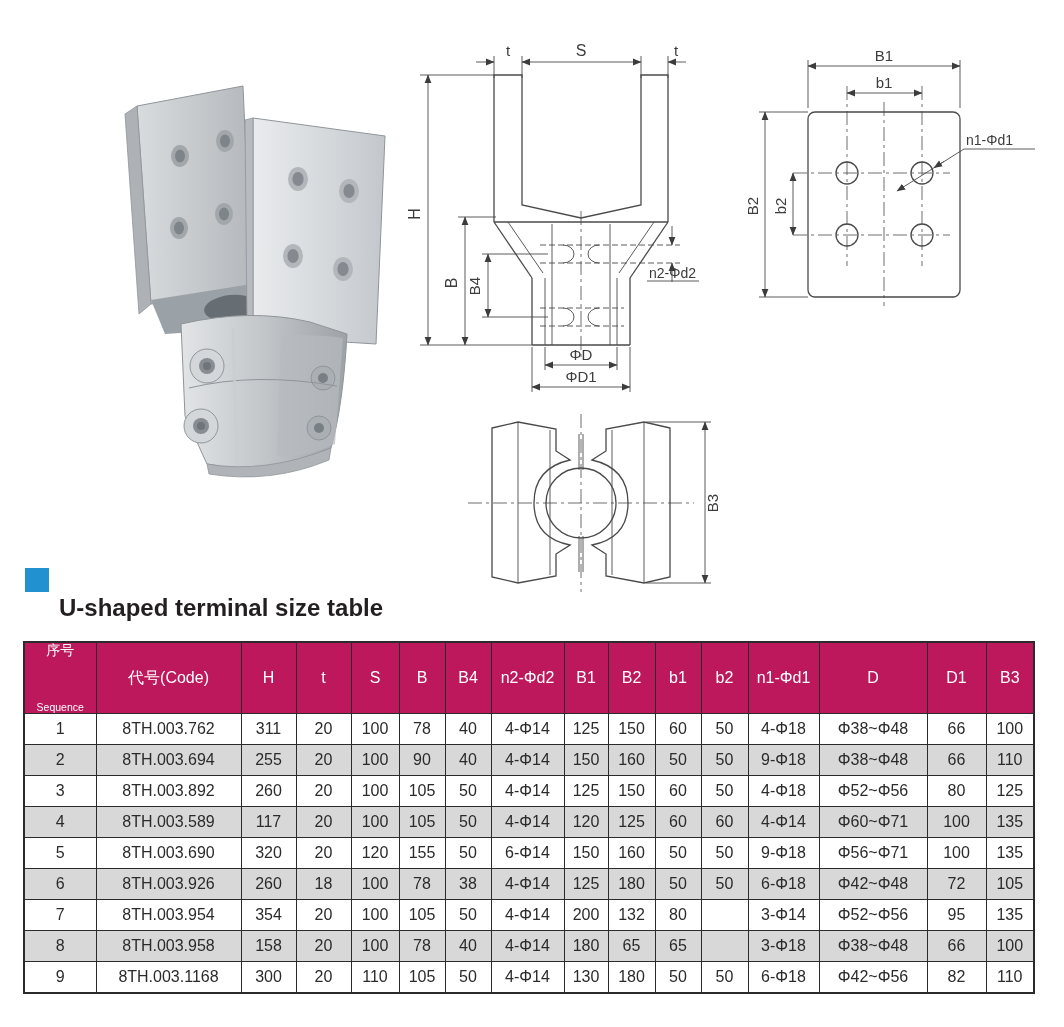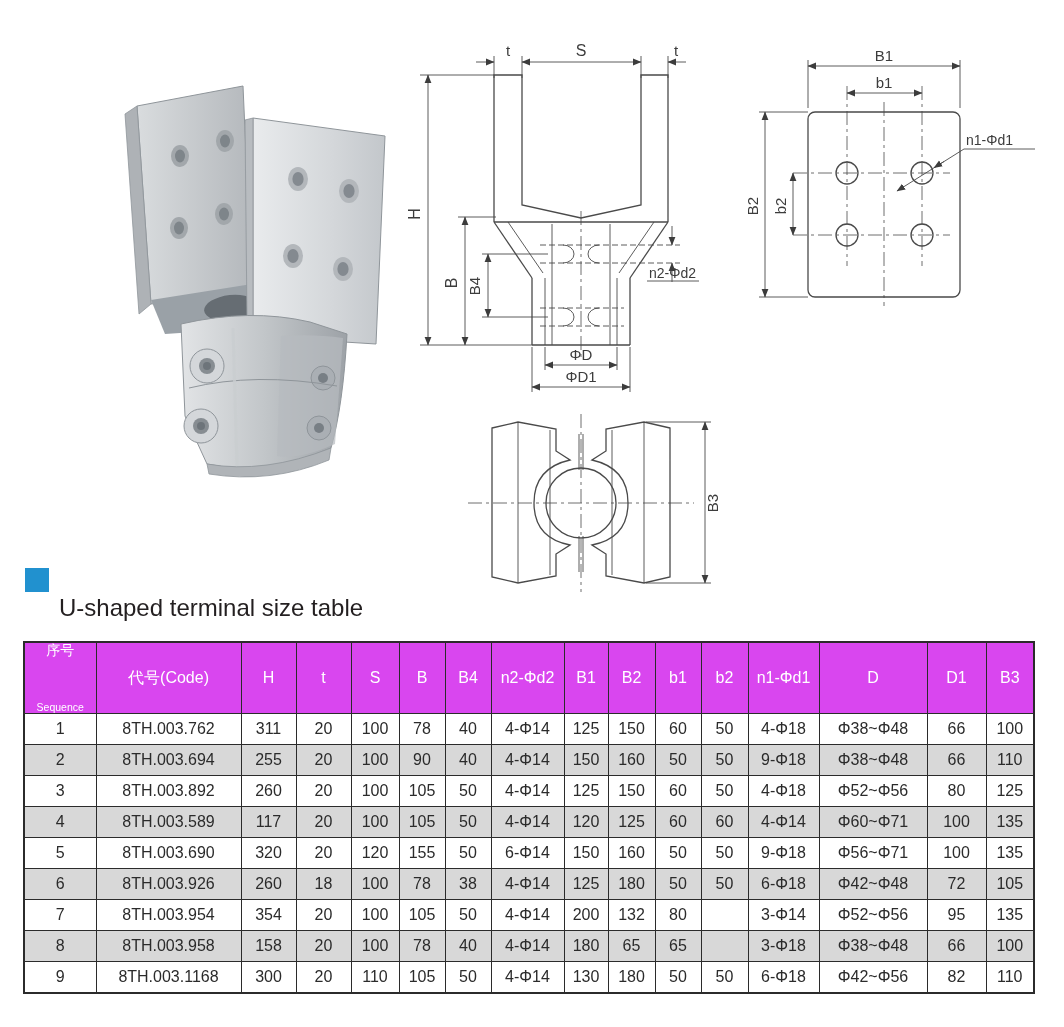--- a/index.html
+++ b/index.html
@@ -9,29 +9,29 @@
   .photo-wrap   { position:absolute; left:85px;  top:76px;  width:320px; height:410px; }
   .front-view   { position:absolute; left:400px; top:28px;  width:300px; height:370px; }
   .top-view     { position:absolute; left:745px; top:26px;  width:320px; height:285px; }
   .side-view    { position:absolute; left:438px; top:398px; width:285px; height:200px; }
 
   .title-block  { position:absolute; left:25px; top:556px; width:700px; }
   .title-row    { display:flex; align-items:flex-start; }
   .bullet       { width:24px; height:24px; margin-top:12px; background:#2191cf; }
   .title-text   { margin-left:10px; font-size:41px; font-weight:bold; color:#231f20; letter-spacing:1px; line-height:1.05; }
   .title-accent { color:#2a9fd8; }
-  .subtitle     { margin-left:34px; font-size:24px; font-weight:normal; color:#231f20; margin-top:2px; }
+  .subtitle     { margin-left:34px; font-size:24px; font-weight:bold; color:#231f20; margin-top:2px; }
 
   table.size-table { position:absolute; left:23px; top:641px; width:1010px;
                      border-collapse:collapse; table-layout:fixed;
                      border:2px solid #2b2b2b; }
   table.size-table th, table.size-table td {
     border:1px solid #2b2b2b; text-align:center; vertical-align:middle;
     font-size:16px; color:#2b2b2b; overflow:hidden; white-space:nowrap; }
-  table.size-table thead th { background:#d946ef; color:#ffffff; height:41px; font-weight:normal; }
+  table.size-table thead th { background:#be185d; color:#ffffff; height:41px; font-weight:normal; }
   table.size-table tbody td { height:31px; background:#ffffff; }
   table.size-table tbody tr.alt td { background:#d8d8d8; }
   .h-cn { display:block; font-size:14px; line-height:15px; }
   .h-en { display:block; font-size:10.5px; line-height:11px;margin-top:44px; }
 
   svg text { font-family:"Liberation Sans", sans-serif; fill:#3c3c3c; }
   .oline  { stroke:#4a4a4a; stroke-width:1.3; fill:none; }
   .tline  { stroke:#4a4a4a; stroke-width:0.9; fill:none; }
   .dline  { stroke:#4a4a4a; stroke-width:0.9; fill:none; }
   .dash   { stroke:#4a4a4a; stroke-width:0.9; fill:none; stroke-dasharray:6 3; }

